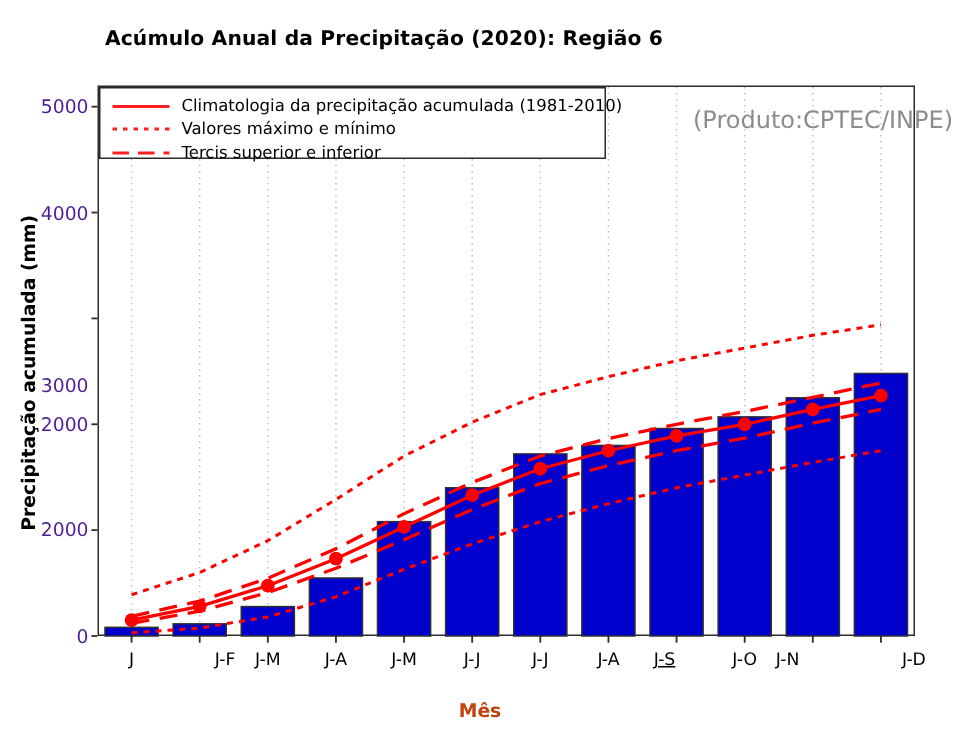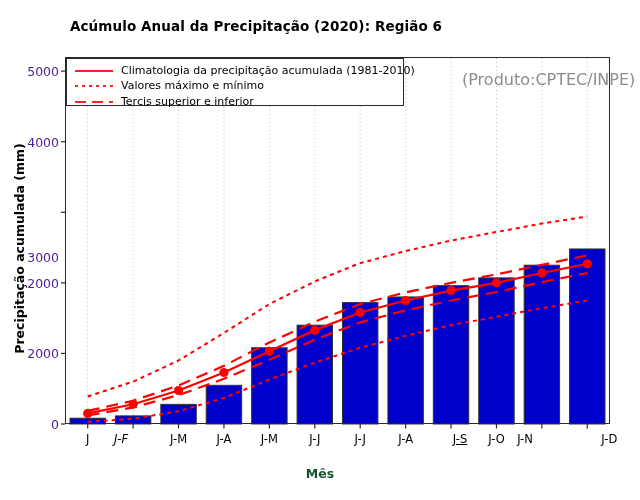--- a/index.html
+++ b/index.html
@@ -26,21 +26,21 @@
     position:absolute;top:432px;width:60px;text-align:center;
     font-size:11.5px;color:#000;
   }
   #ylabel{
     position:absolute;left:-131px;top:241px;width:300px;text-align:center;
     font-size:12.5px;font-weight:bold;color:#000;
     transform:rotate(-90deg);transform-origin:center center;
   }
   #xlabel{
     position:absolute;left:0;top:466px;width:640px;text-align:center;
-    font-size:12.5px;font-weight:bold;color:#14532d;
+    font-size:12.5px;font-weight:bold;color:#c2410c;
   }
   #legend{
     position:absolute;left:66px;top:58px;width:338px;height:48px;
     background:#fff;border:1px solid #2b2b2b;box-sizing:border-box;
     padding:5px 0 0 6px;
   }
   .legend-row{display:flex;align-items:center;height:13px;margin-bottom:2.5px;}
   .legend-key{width:42px;height:12px;flex:0 0 42px;margin-right:6px;}
   .legend-text{font-size:11px;color:#000;line-height:12px;white-space:nowrap;}
   #source-note{
@@ -134,28 +134,28 @@
   <div id="ytick-container">
       <div class="ytick-label" style="top: 424px; left: 13px;">0</div>
       <div class="ytick-label" style="top: 353.423px; left: 13px;">2000</div>
       <div class="ytick-label" style="top: 282.846px; left: 13px;">2000</div>
       <div class="ytick-label" style="top: 212.269px; left: 13px; margin-top: 45px;">3000</div>
       <div class="ytick-label" style="top: 141.692px; left: 13px;">4000</div>
       <div class="ytick-label" style="top: 71.1154px; left: 13px;">5000</div>
     </div>
   <div id="xtick-container">
       <div class="xtick-label" style="left: 57.7083px;">J</div>
-      <div class="xtick-label" style="left: 91px; font-style: italic;">J-F</div>
+      <div class="xtick-label" style="left: 120px;">J-F</div>
       <div class="xtick-label" style="left: 148.542px;">J-M</div>
       <div class="xtick-label" style="left: 193.958px;">J-A</div>
       <div class="xtick-label" style="left: 239.375px;">J-M</div>
       <div class="xtick-label" style="left: 284.792px;">J-J</div>
       <div class="xtick-label" style="left: 330.208px;">J-J</div>
       <div class="xtick-label" style="left: 375.625px;">J-A</div>
-      <div class="xtick-label" style="left: 430px; text-decoration: underline;">J-S</div>
+      <div class="xtick-label" style="left: 413px; text-decoration: underline;">J-S</div>
       <div class="xtick-label" style="left: 466.458px;">J-O</div>
       <div class="xtick-label" style="left: 495px;">J-N</div>
       <div class="xtick-label" style="left: 557.292px; text-align: right;">J-D</div>
     </div>
 
   <div id="ylabel">Precipitação acumulada (mm)</div>
   <div id="xlabel">Mês</div>
 
   <div id="legend">
     <div class="legend-row">

